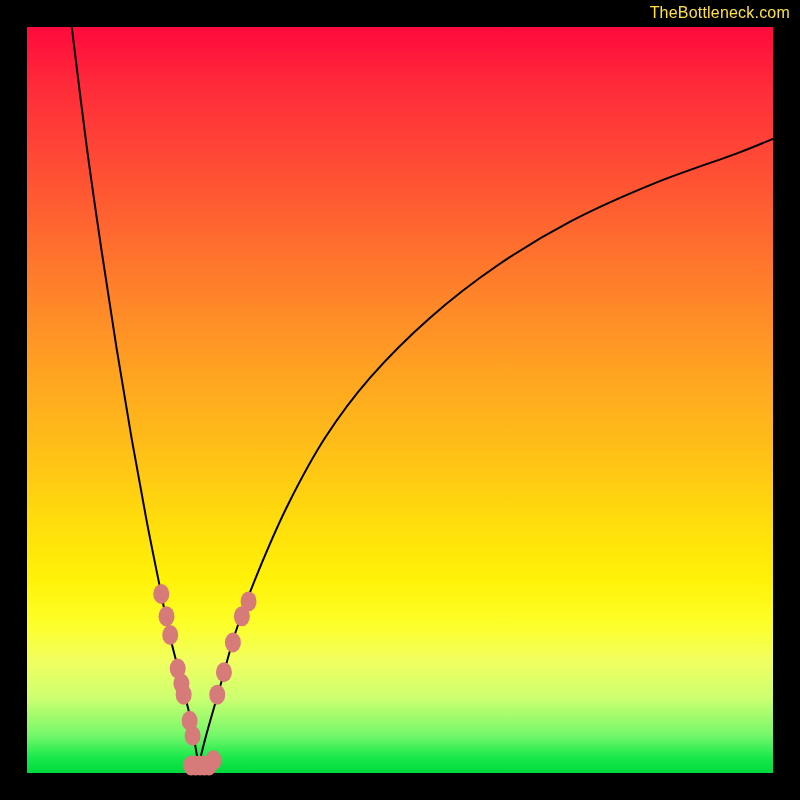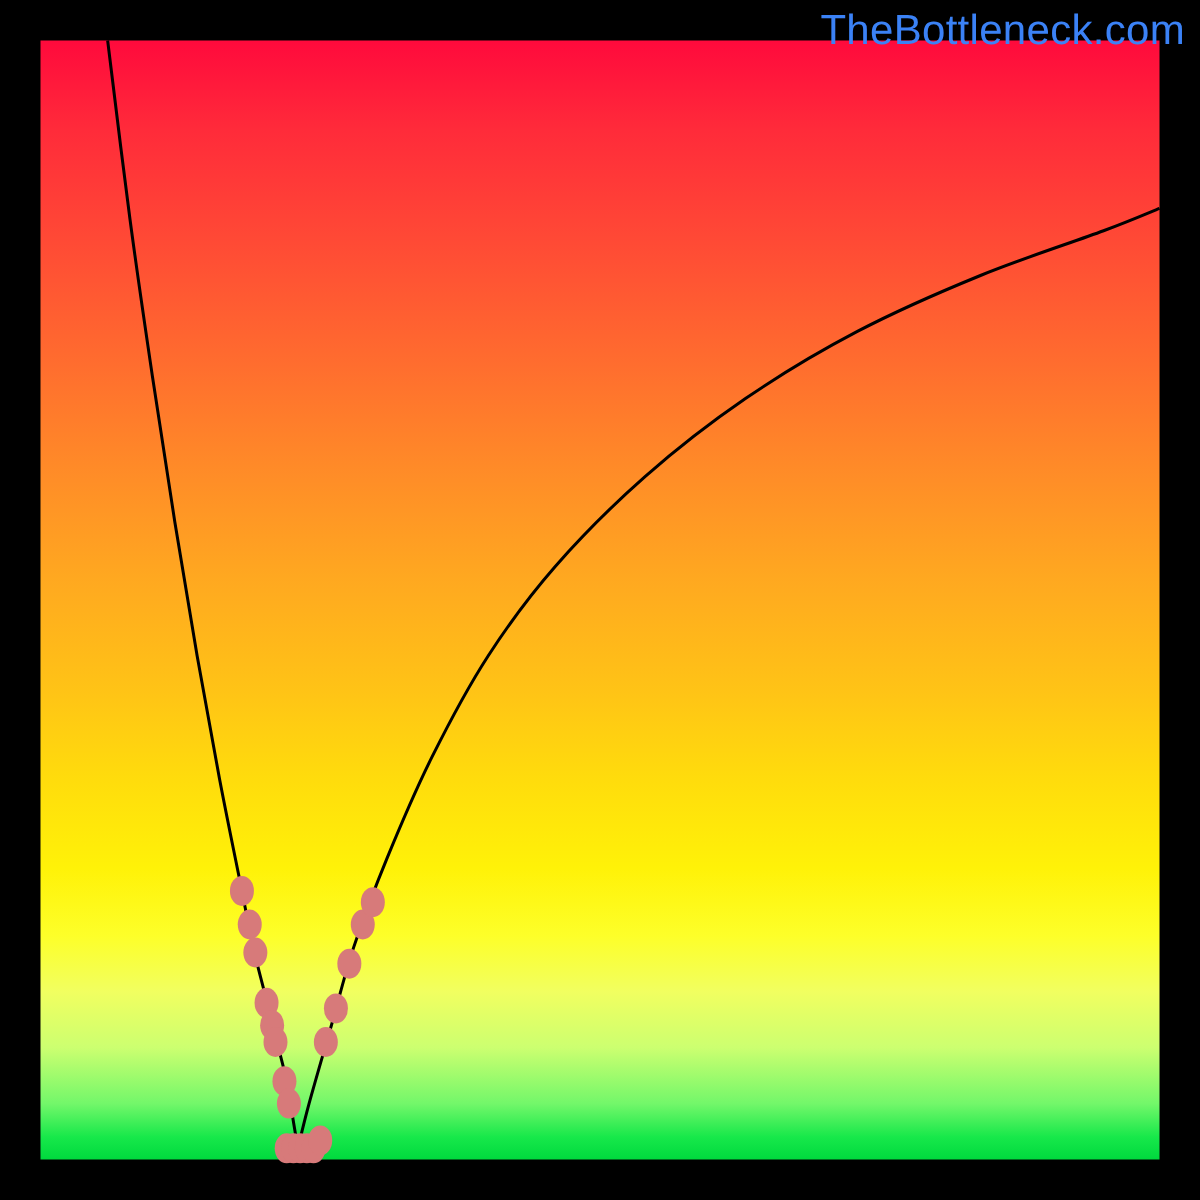--- a/index.html
+++ b/index.html
@@ -39,22 +39,22 @@
       #ccff70 90%,
       #73f76a 95%,
       #17e84a 98%,
       #00d93e 100%
     );
   }
   .watermark {
     position: absolute;
     top: 4px;
     right: 10px;
-    color: #3b82f6;
-    font-size: 28px;
+    color: #fde047;
+    font-size: 16px;
     font-weight: 500;
     letter-spacing: 0.2px;
     user-select: none;
   }
   svg.curve {
     position: absolute;
     left: 0;
     top: 0;
     width: 746px;
     height: 746px;

